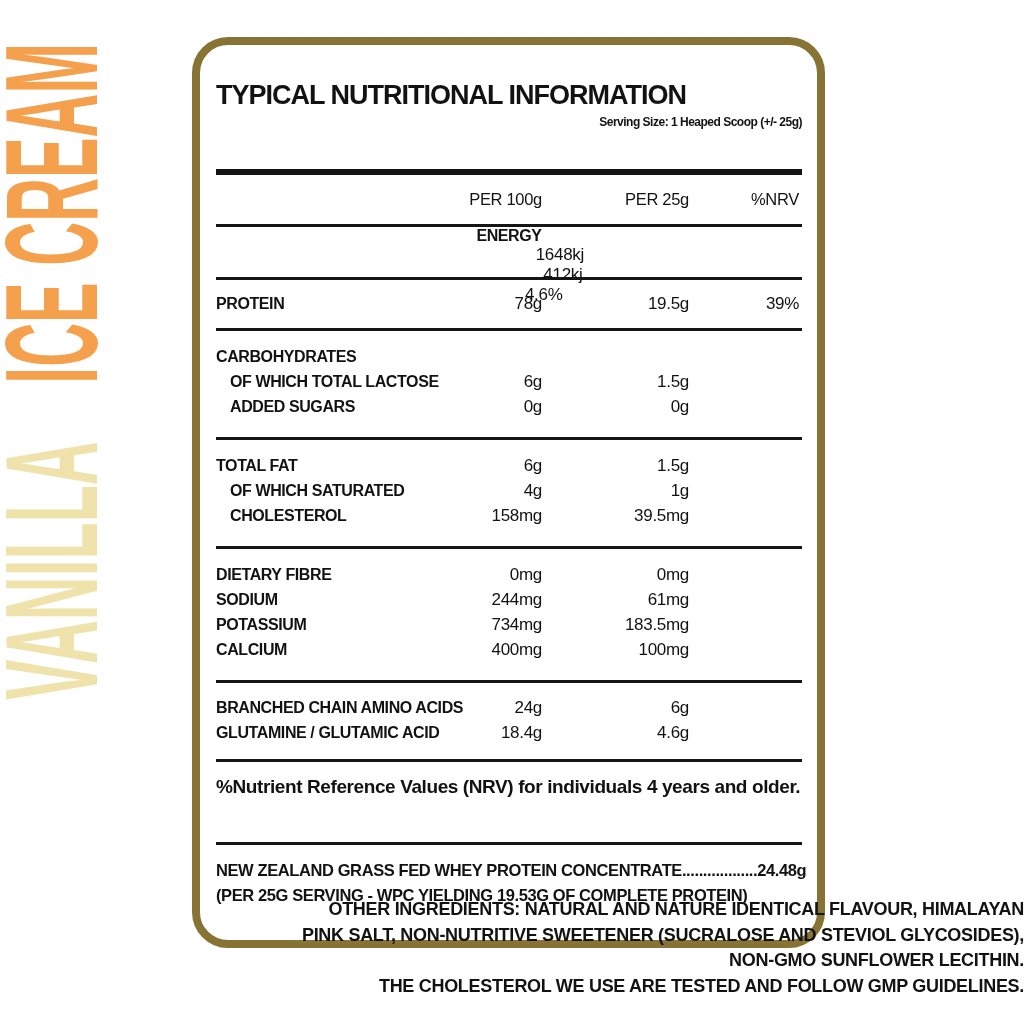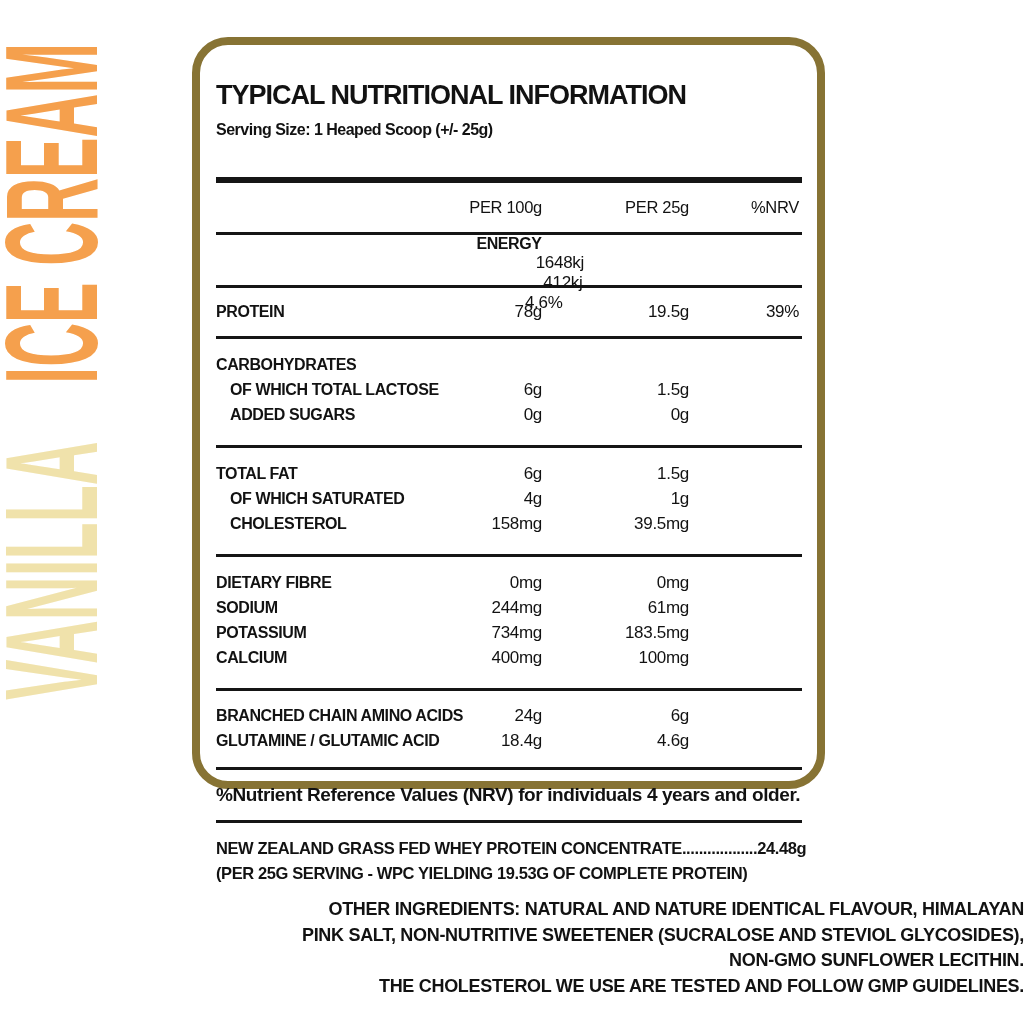--- a/index.html
+++ b/index.html
@@ -25,41 +25,41 @@
     line-height: 1;
     letter-spacing: 0;
   }
   .flavour-vanilla { color: var(--cream, #F0E2AB); }
   .flavour-icecream { color: var(--orange, #F5A04D); margin-left: 0.95em; }
 
   
   .panel {
     position: absolute;
     left: 192px; top: 37px;
-    width: 633px; height: 752px;
+    width: 633px; height: 911px;
     box-sizing: border-box;
     border: 8px solid var(--olive, #877334);
     border-radius: 36px;
     background: #ffffff;
     padding: 0 15px 0 16px;
   }
   .panel-title {
     margin-top: 34px;
     font-size: 27px;
     font-weight: bold;
     letter-spacing: -1px;
     line-height: 32px;
     white-space: nowrap;
   }
   .serving-size {
-    margin-top: 8px;
-    font-size: 16px;
+    font-size: 12px;
     font-weight: bold;
     letter-spacing: -0.5px;
     line-height: 22px;
+    text-align: right;
   }
   .thick-bar {
     margin-top: 36px;
     height: 6px;
     background: #151515;
   }
   .sep { border-top: 3px solid #151515; }
 
   
   .trow { display: flex; align-items: center; }
@@ -83,21 +83,21 @@
   .sect { padding: 13px 0 18px 0; }
   .sect .trow { height: 25px; justify-content: center; }
   .sect-amino { padding: 12px 0 14px 0; }
   .sect-amino .trow { height: 25px; }
 
   .nrv-note-row {
     height: 50px;
     display: flex; align-items: center;
     font-weight: bold; font-size: 19px; letter-spacing: -0.4px;
   }
-  .panel-footer { padding-top: 13px; }
+  .panel-footer { padding-top: 13px; margin-top: 30px; }
   .panel-footer div {
     font-weight: bold; font-size: 16.5px; letter-spacing: -0.4px;
     line-height: 25px; white-space: nowrap;
   }
 
   
   .other-ingredients {
     position: absolute;
     left: 16px; right: 0; top: 897px;
     text-align: right;

